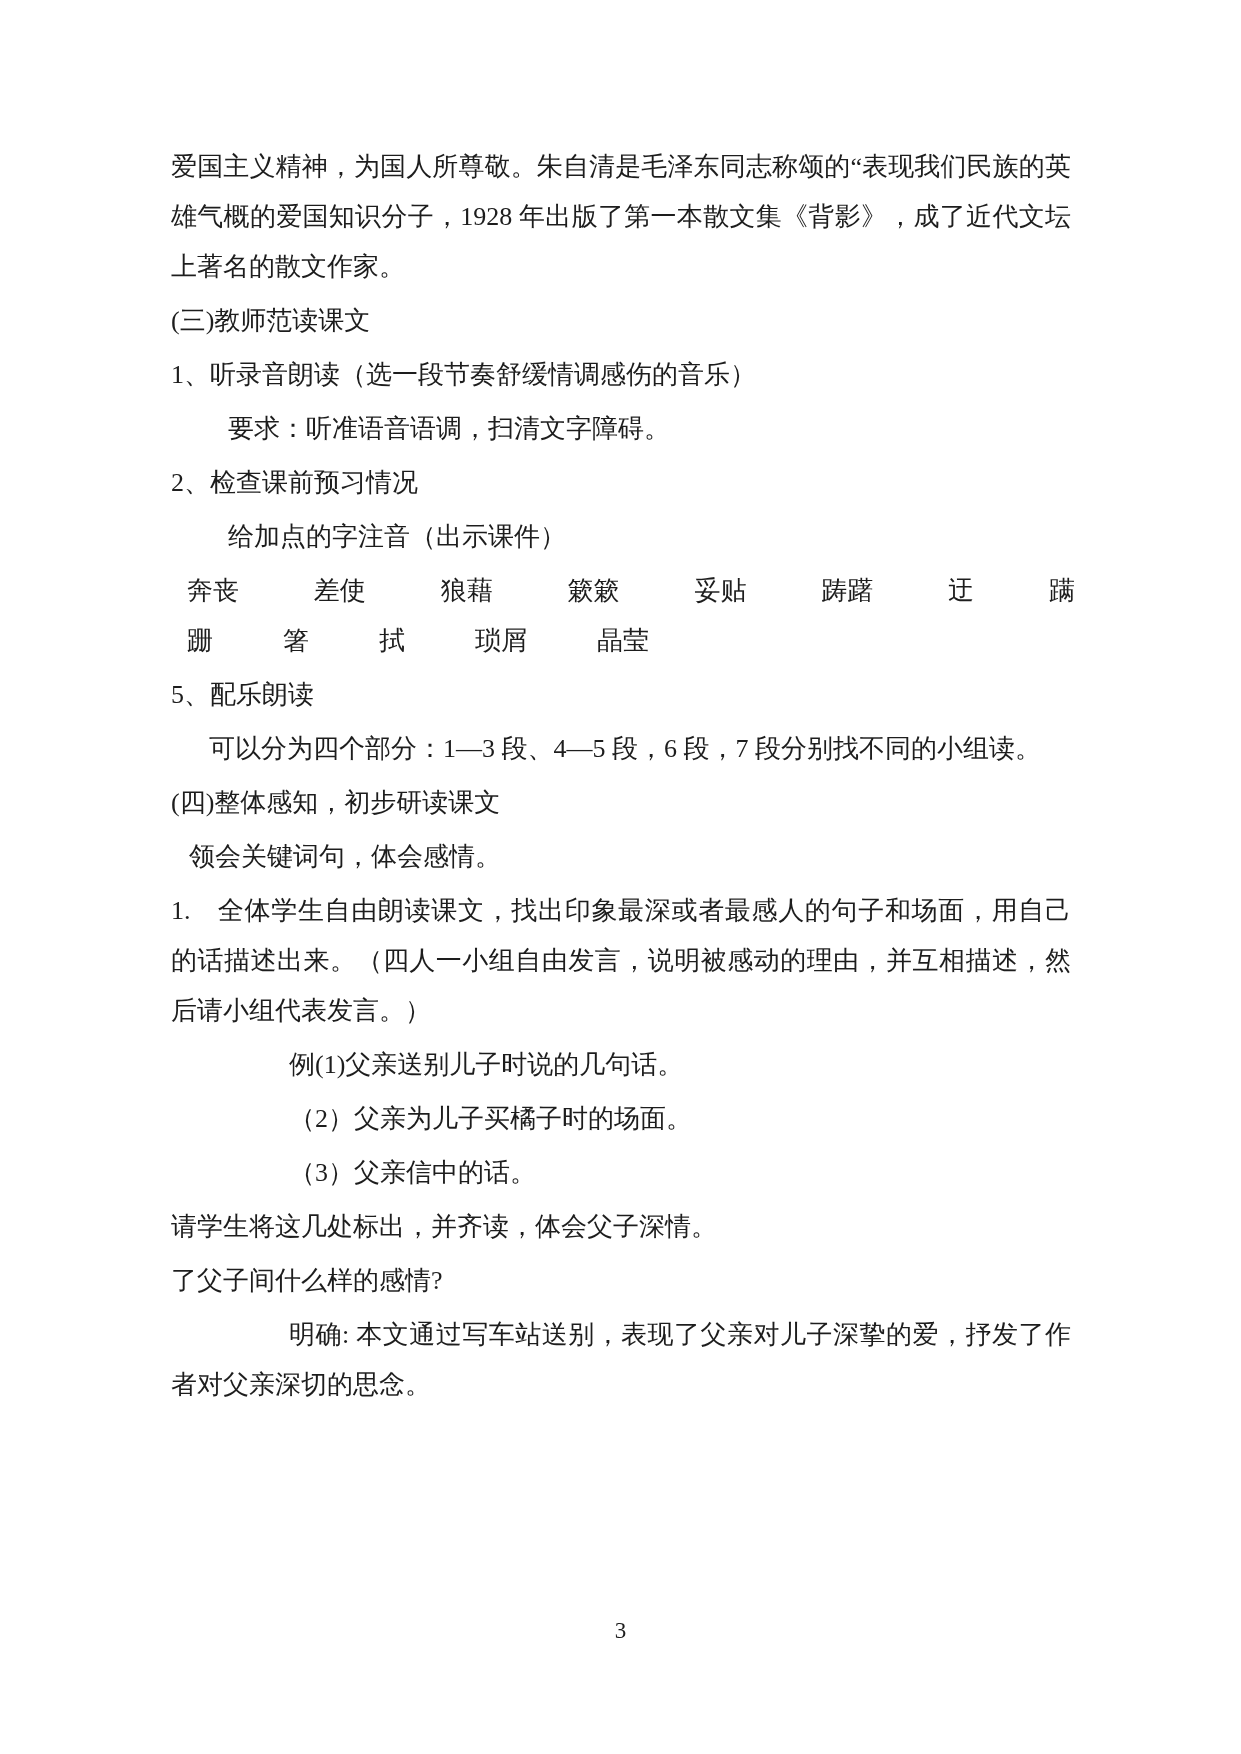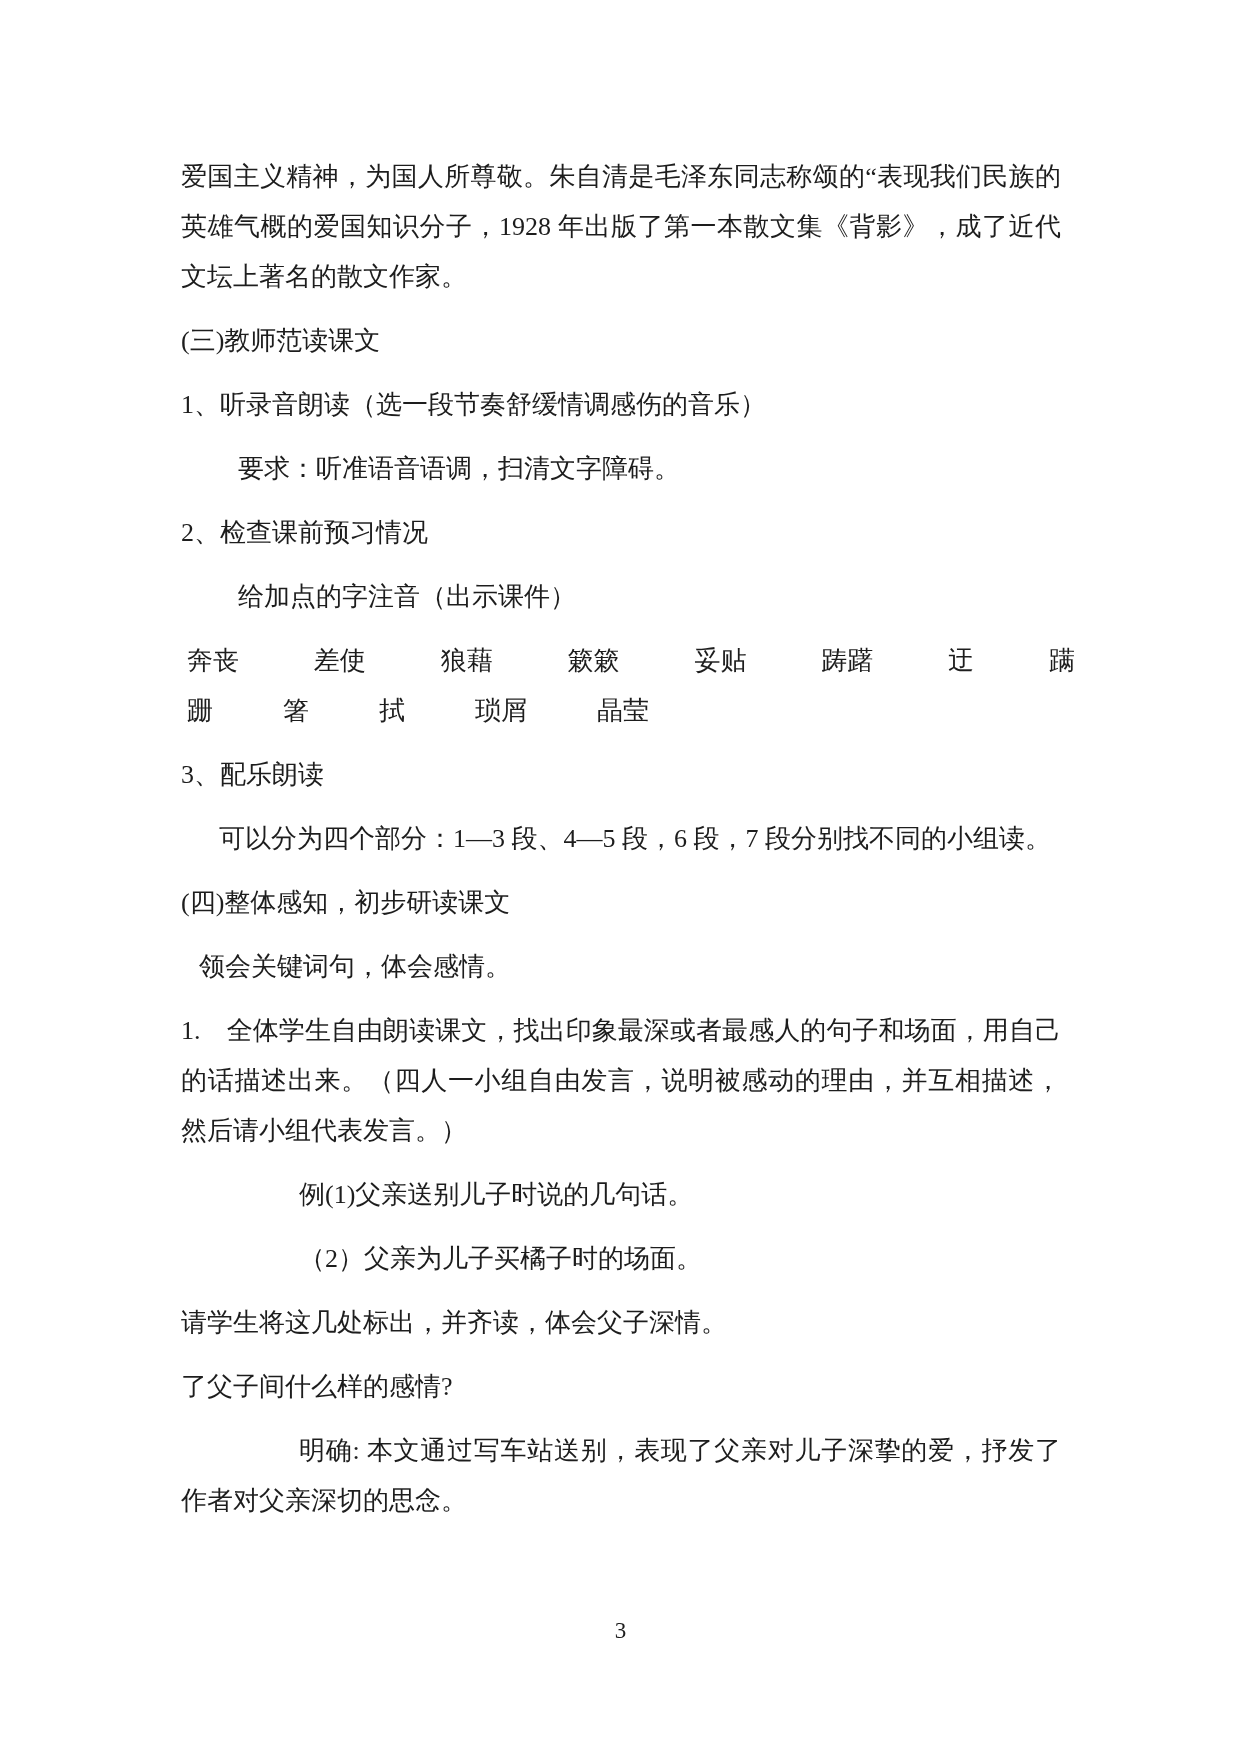--- a/index.html
+++ b/index.html
@@ -15,21 +15,21 @@
     background: #ffffff;
     overflow: hidden;
   }
   .content {
     position: absolute;
     left: 167px; top: 138px;
     width: 908px;
     font-size: 26px;
     line-height: 50px;
   }
-  p.ln { margin: 14px; text-align: justify; }
+  p.ln { margin: 4px; text-align: justify; }
   .ind07 { padding-left: 18px; }
   .ind15 { padding-left: 38px; }
   .ind2  { padding-left: 57px; }
   .ind4  { padding-left: 118px; }
   .ti4   { text-indent: 118px; }
   .vocab-row {
     display: flex;
     height: 50px;
     line-height: 50px;
     padding-left: 20px;
@@ -75,34 +75,35 @@
     </div>
 
     <div class="vocab-row vocab-row-2">
       <span>跚</span>
       <span>箸</span>
       <span>拭</span>
       <span>琐屑</span>
       <span>晶莹</span>
     </div>
 
-    <p class="ln">3、配乐朗读</p>
+    <p class="ln">5、配乐朗读</p>
 
     <p class="ln ind15">可以分为四个部分：1—3 段、4—5 段，6 段，7 段分别找不同的小组读。</p>
 
     <p class="ln">(四)整体感知，初步研读课文</p>
 
     <p class="ln ind07">领会关键词句，体会感情。</p>
 
     <p class="ln">1.　全体学生自由朗读课文，找出印象最深或者最感人的句子和场面，用自己的话描述出来。（四人一小组自由发言，说明被感动的理由，并互相描述，然后请小组代表发言。）</p>
 
     <p class="ln ind4">例(1)父亲送别儿子时说的几句话。</p>
 
     <p class="ln ind4">（2）父亲为儿子买橘子时的场面。</p>
 
+    <p class="ln ind4">（3）父亲信中的话。</p>
 
 
     <p class="ln">请学生将这几处标出，并齐读，体会父子深情。</p>
 
 
     <p class="ln">了父子间什么样的感情?</p>
 
     <p class="ln ti4">明确: 本文通过写车站送别，表现了父亲对儿子深挚的爱，抒发了作者对父亲深切的思念。</p>
 
 

